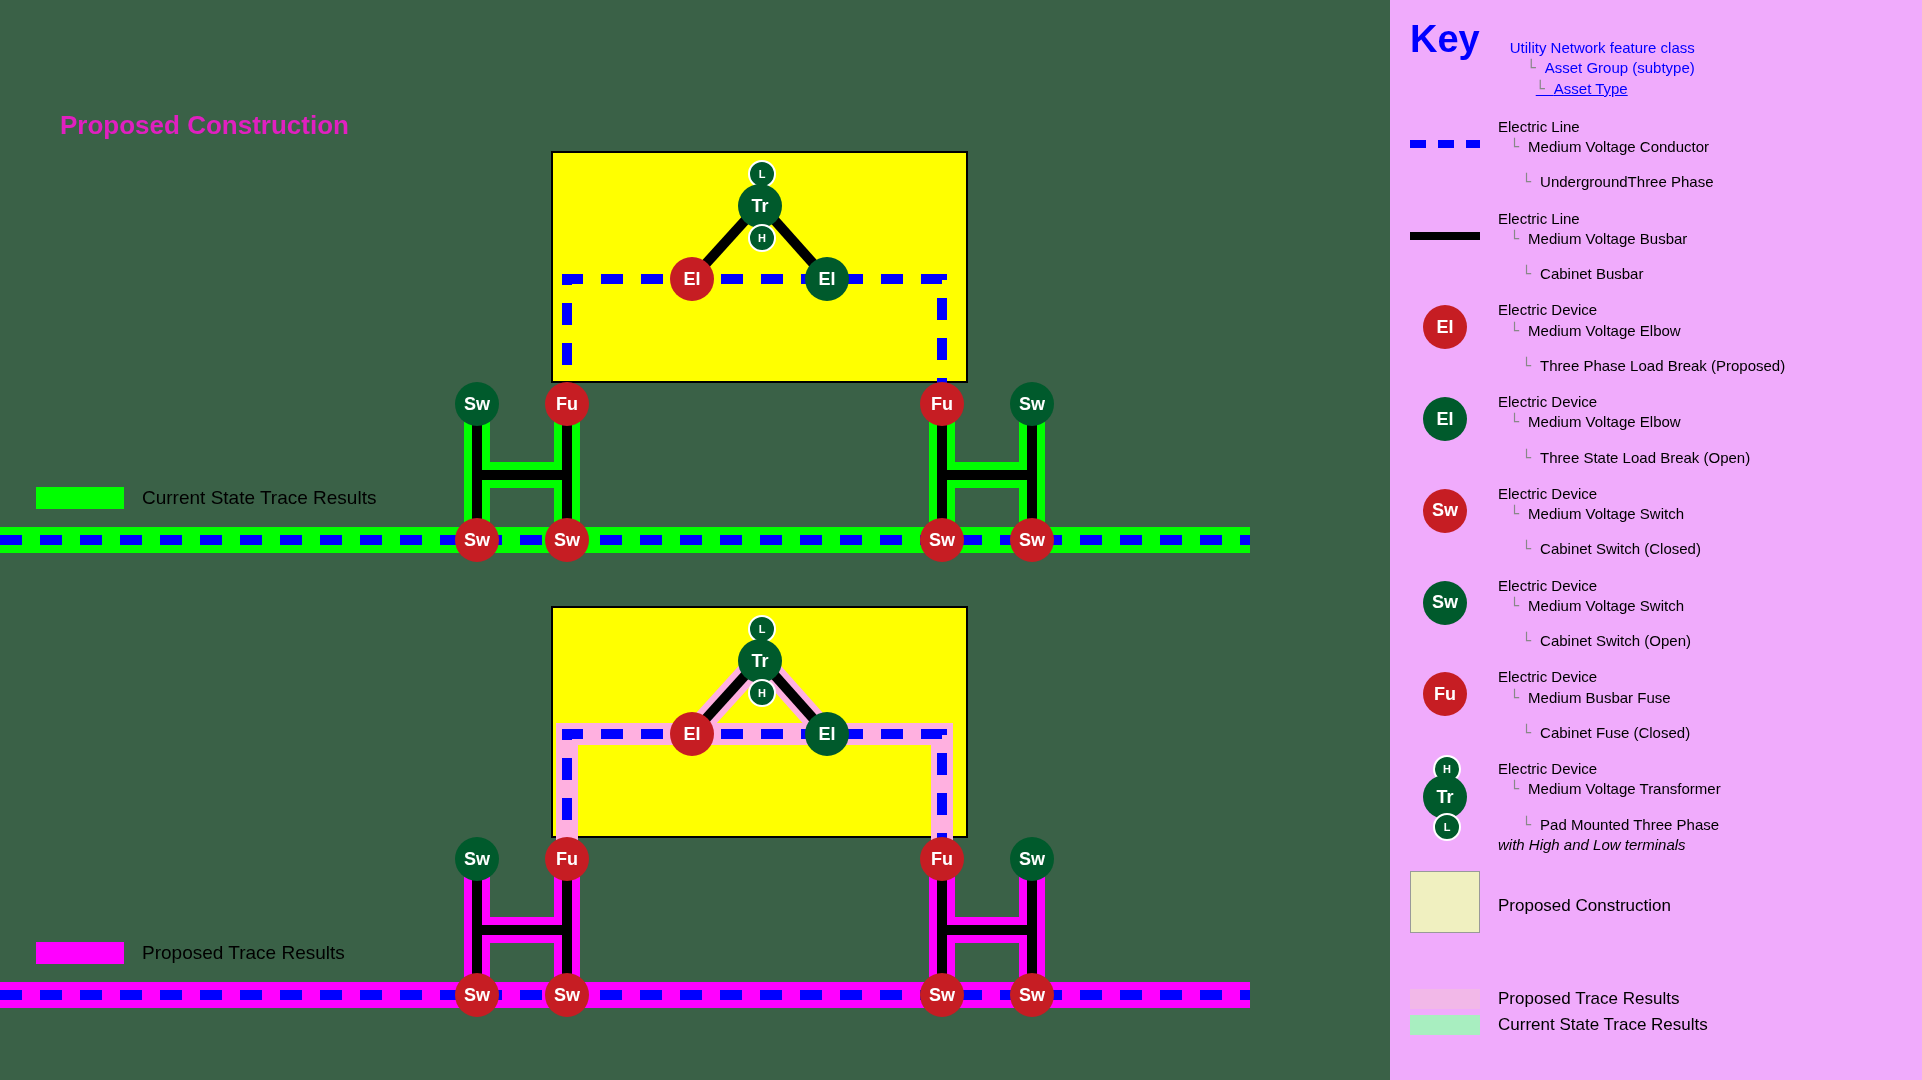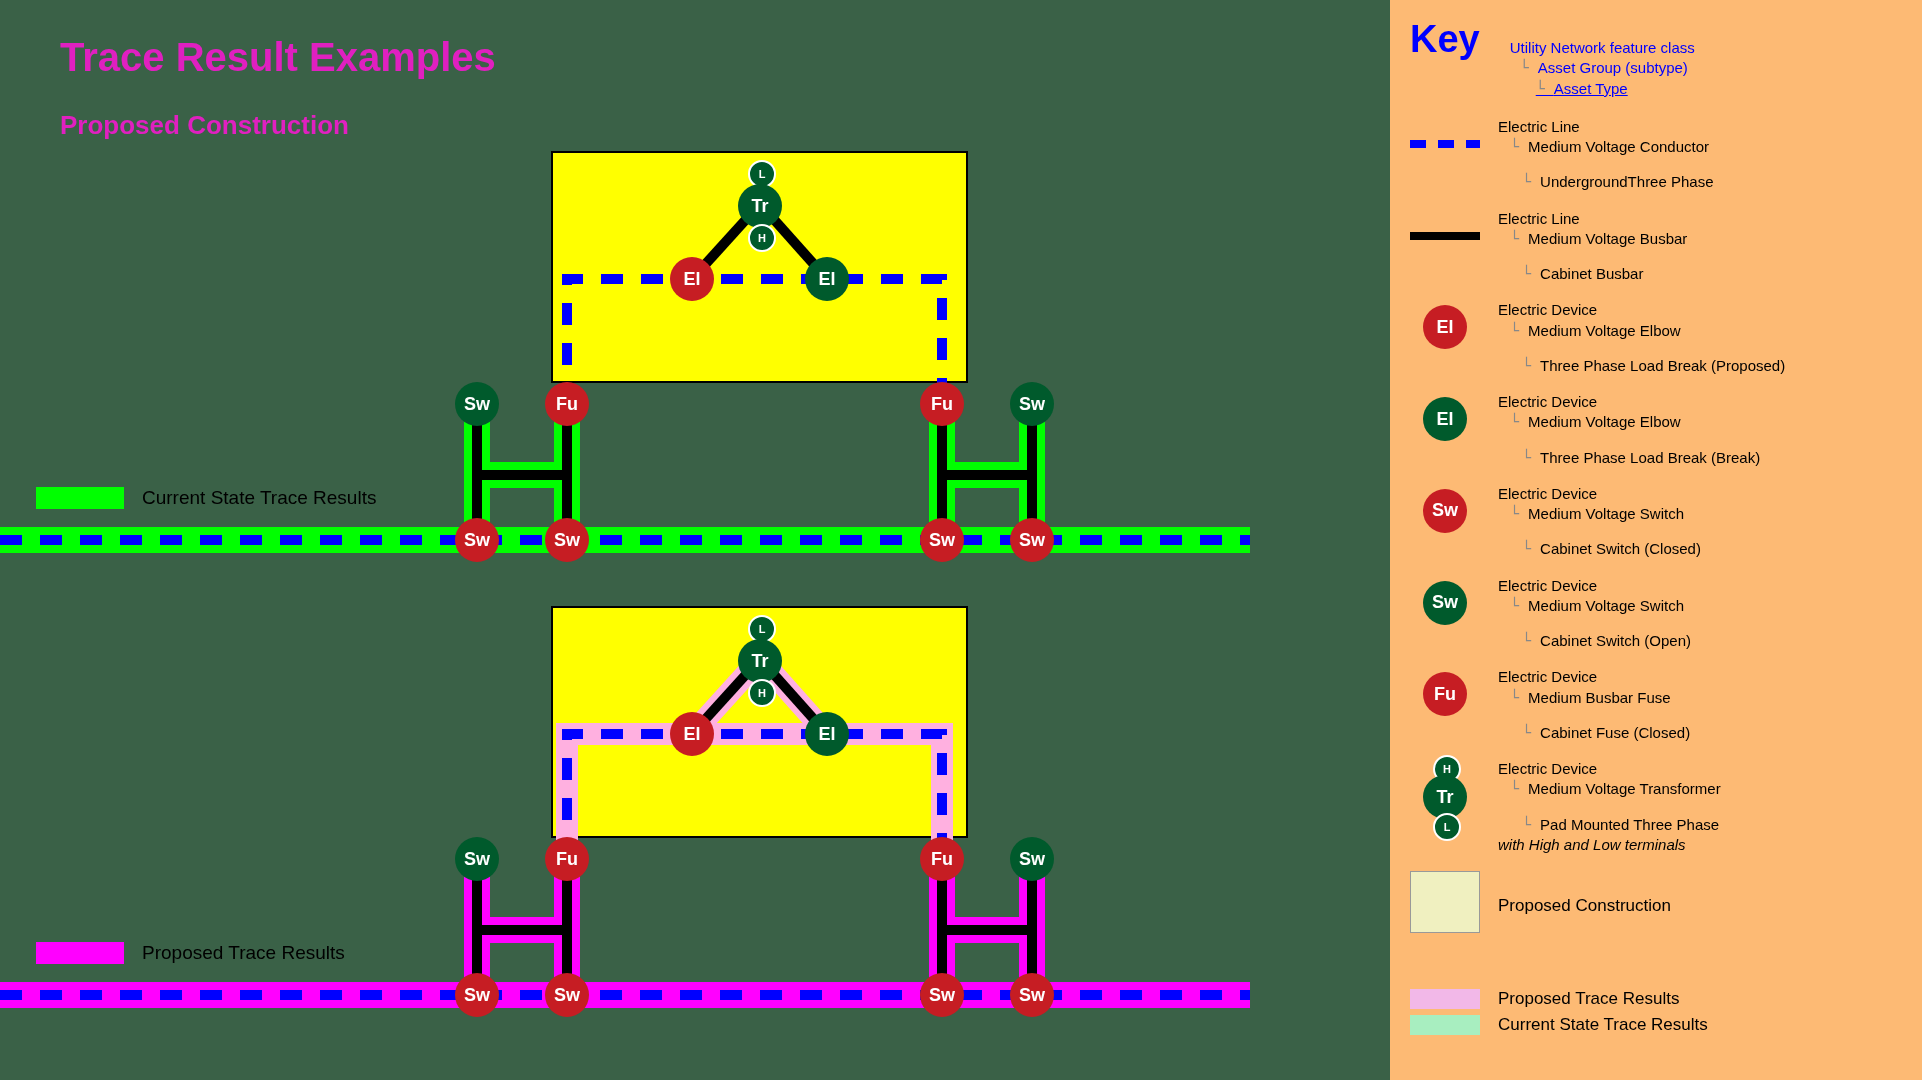--- a/index.html
+++ b/index.html
@@ -44,21 +44,21 @@
     position: absolute;
     height: 22px;
   }
   
   .key-panel {
     position: absolute;
     right: 0;
     top: 0;
     width: 532px;
     height: 1080px;
-    background: #fdba74;
+    background: #f0abfc;
     padding: 18px 20px 0 20px;
     box-sizing: border-box;
   }
   .key-header {
     display: flex;
     align-items: flex-start;
     gap: 30px;
     margin-bottom: 18px;
   }
   .key-title {
@@ -140,21 +140,20 @@
     width: 70px;
     height: 60px;
     background: #f0f0c0;
     border: 1px solid #999;
   }
 </style>
 </head>
 <body>
 
 <div class="diagram-area">
-  <div class="title">Trace Result Examples</div>
   <div class="subtitle">Proposed Construction</div>
 
   <svg width="1390" height="1080" style="position:absolute;left:0;top:0;">
 
     <line x1="0" y1="540" x2="1250" y2="540" stroke="#00ff00" stroke-width="26"></line>
 
     <line x1="0" y1="540" x2="1250" y2="540" stroke="#0000ff" stroke-width="10" stroke-dasharray="22 18"></line>
 
     <line x1="477" y1="540" x2="477" y2="410" stroke="#00ff00" stroke-width="26"></line>
     <line x1="567" y1="540" x2="567" y2="410" stroke="#00ff00" stroke-width="26"></line>
@@ -246,21 +245,21 @@
   <div class="node small" style="left:748px;top:615px;">L</div>
   <div class="node green" style="left:738px;top:639px;width:44px;height:44px;font-size:18px;">Tr</div>
   <div class="node small" style="left:748px;top:679px;">H</div>
 </div>
 
 <div class="key-panel">
   <div class="key-header">
     <div class="key-title">Key</div>
     <div class="key-hier">
       <div>Utility Network feature class</div>
-      <div class="tree-marker" style="margin-left:10px;">Asset Group (subtype)</div>
+      <div class="tree-marker" style="margin-left:10px;text-align:right;">Asset Group (subtype)</div>
       <div class="tree-marker" style="margin-left:26px;text-decoration:underline;">Asset Type</div>
     </div>
   </div>
 
   <div class="key-item">
     <div class="key-symbol">
         <svg width="70" height="20">
           <line x1="0" y1="10" x2="70" y2="10" stroke="#0000ff" stroke-width="8" stroke-dasharray="16 12"></line>
         </svg>
       </div>
@@ -295,21 +294,21 @@
     </div>
   </div>
 
   <div class="key-item">
     <div class="key-symbol">
         <div class="key-node green">El</div>
       </div>
     <div class="key-text">
       <div class="l1">Electric Device</div>
       <div class="l2 tree-marker">Medium Voltage Elbow</div>
-      <div class="l3 tree-marker">Three Phase Load Break (Break)</div>
+      <div class="l3 tree-marker">Three State Load Break (Open)</div>
     </div>
   </div>
 
   <div class="key-item">
     <div class="key-symbol">
         <div class="key-node red">Sw</div>
       </div>
     <div class="key-text">
       <div class="l1">Electric Device</div>
       <div class="l2 tree-marker">Medium Voltage Switch</div>

